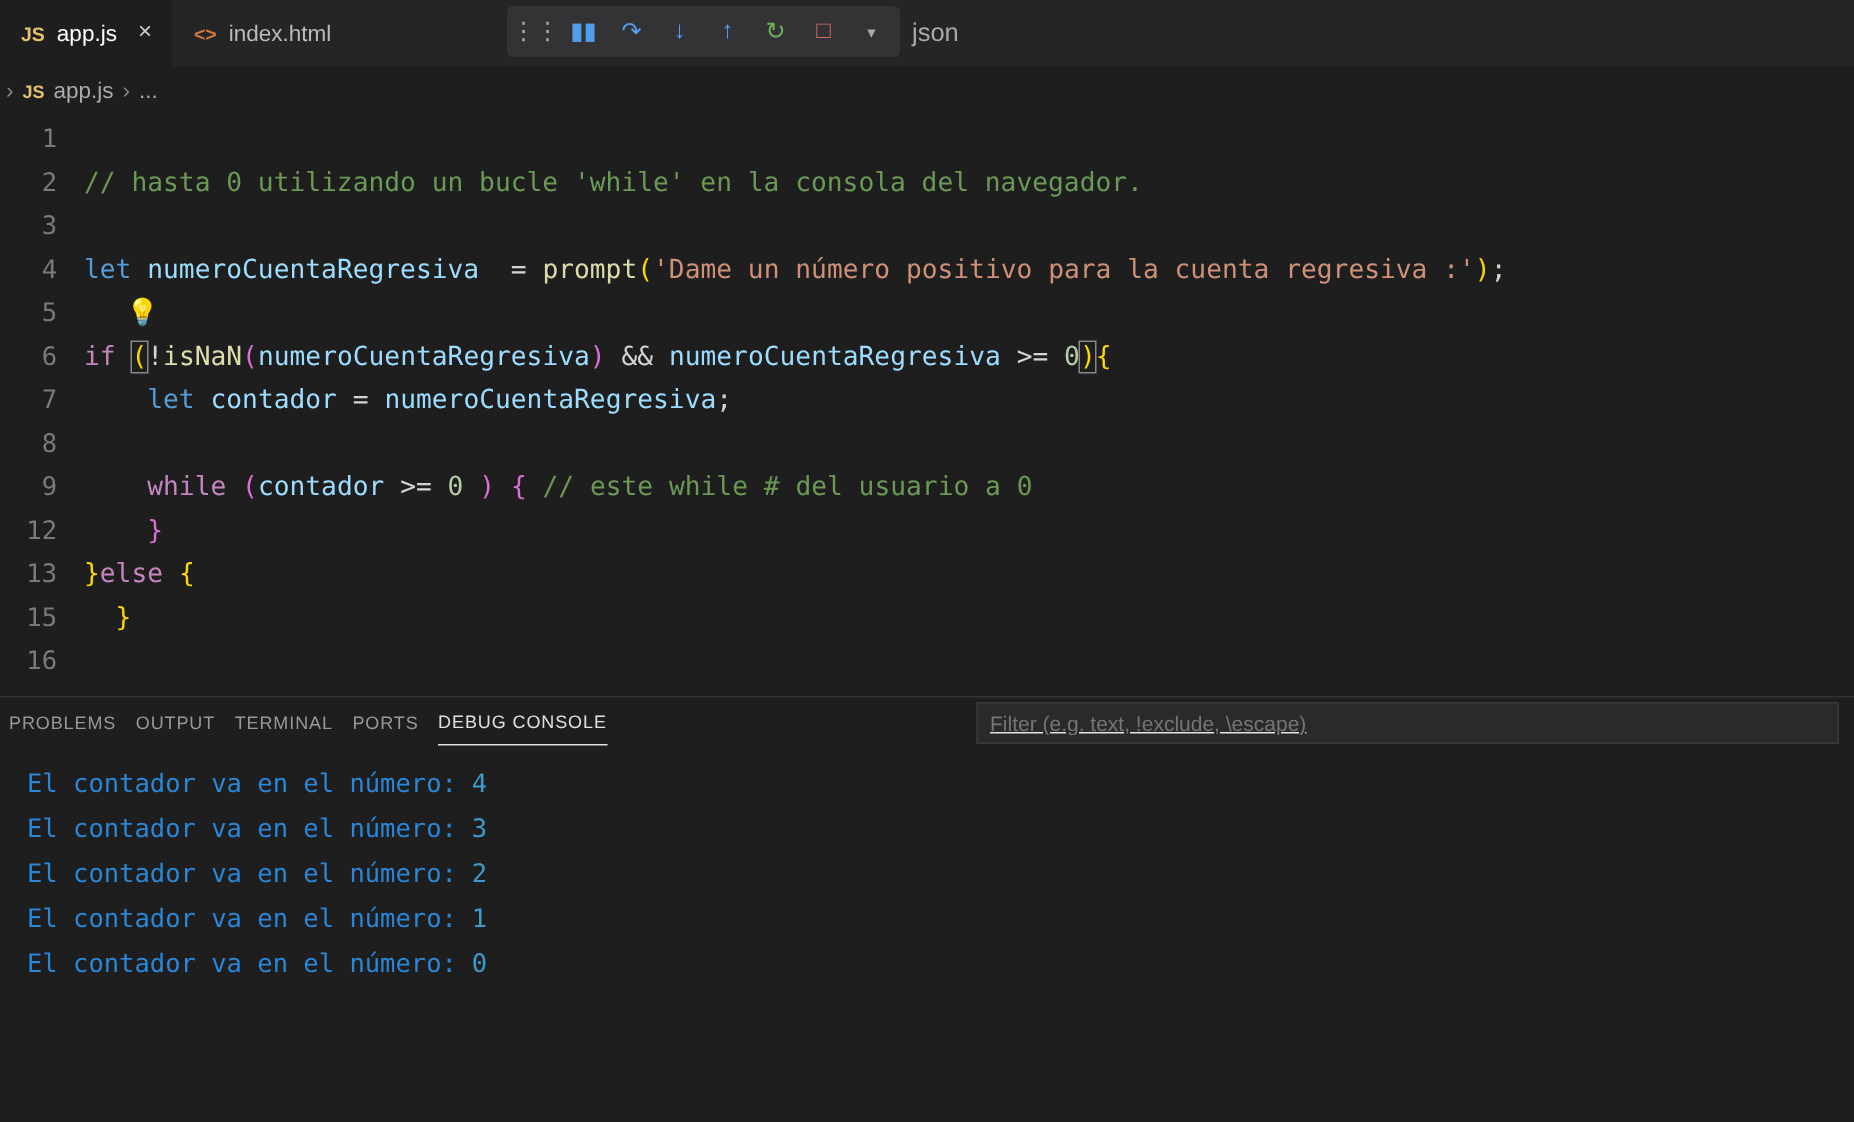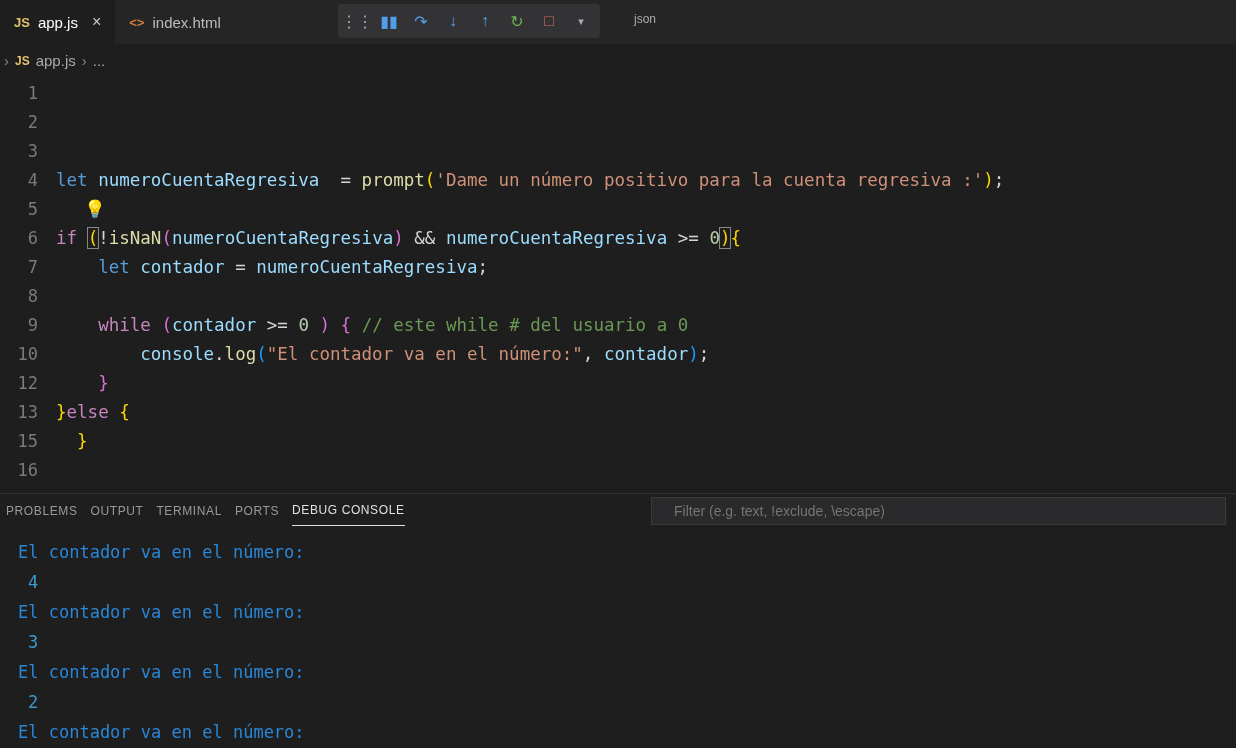--- a/index.html
+++ b/index.html
@@ -7,21 +7,21 @@
 .tabs { display:flex; height:44px; background:#252526; align-items:center; }
 .tab { display:flex; align-items:center; padding:0 14px; height:44px; gap:8px; color:#bbb; font-size:15px; }
 .tab.active { background:#1e1e1e; color:#fff; }
 .tab-icon { font-size:13px; font-weight:bold; }
 .close-x { color:#ccc; font-size:16px; margin-left:6px; }
 .debug-toolbar { position:absolute; top:4px; left:338px; display:flex; gap:14px; background:#333336; padding:6px 10px; border-radius:4px; align-items:center; height:34px; }
 .dbg-btn { width:18px; height:18px; color:#aaa; display:flex; align-items:center; justify-content:center; font-size:16px; }
 .dbg-btn.blue{color:#529dea;}
 .dbg-btn.green{color:#6bb455;}
 .dbg-btn.red{color:#d16b61;}
-.json-tab{position:absolute;top:12px;left:634px;color:#aaa;font-size:12px;}
+.json-tab{position:absolute;top:12px;left:608px;color:#aaa;font-size:17px;}
 .breadcrumbs { display:flex; align-items:center; gap:6px; padding:8px 4px; color:#aaa; font-size:15px; }
 .crumb-icon{font-size:12px;font-weight:bold;}
 .crumb-sep{color:#888;}
 .editor { font-family:Consolas,monospace; font-size:17.5px; line-height:29px; padding-top:2px; }
 .line { display:flex; }
 .ln { width:56px; text-align:right; padding-right:18px; color:#7a7a7a; user-select:none; font-size:17px;}
 .code { white-space:pre; }
 .bulb{position:absolute;left:84px;}
 .c-comment{color:#6a9955;}
 .c-kw{color:#569cd6;}
@@ -32,23 +32,23 @@
 .c-num{color:#b5cea8;}
 .c-pun{color:#d4d4d4;}
 .c-op{color:#d4d4d4;}
 .c-par{color:#ffd700;}
 .c-par2{color:#da70d6;}
 .c-par3{color:#179fff;}
 .c-box{border:1px solid #888;margin:-1px;}
 .panel-tabs { display:flex; align-items:center; height:34px; border-top:1px solid #333; padding-left:6px; gap:13px; margin-top:8px;}
 .ptab { font-size:12px; letter-spacing:.6px; color:#999; padding:8px 0; cursor:pointer;}
 .ptab.active{ color:#e0e0e0; border-bottom:1px solid #e0e0e0; }
-.filter { margin-left:auto; width:575px; height:28px; background:#2a2a2c; border:1px solid #3a3a3c; padding:4px 22px; color:#ef4444; font-size:14px; margin-right:10px;}
+.filter { margin-left:auto; width:575px; height:28px; background:#2a2a2c; border:1px solid #3a3a3c; padding:4px 8px; color:#e5e5e5; font-size:14px; margin-right:10px;text-decoration:underline;}
 .console-out { font-family:Consolas,monospace; font-size:17px; line-height:30px; padding:10px 18px; }
-.con-line{display:flex;flex-direction:column;}
+.con-line{display:flex;}
 .con-msg{color:#2a86d6;}
 .con-val{color:#3c9acc;margin-left:10px;}
 </style>
 </head>
 <body>
 
 <div class="tabs">
   <div class="tab active">
     <span class="tab-icon" style="color:#e2c16b">JS</span>
     <span>app.js</span>
@@ -80,20 +80,21 @@
   <span class="crumb-sep">›</span>
   <span>...</span>
 </div>
 
 <div class="editor">
   <div class="line">
       <div class="ln">1</div>
     </div>
   <div class="line">
       <div class="ln">2</div>
+      <div class="code"><span class="c-comment">// hasta 0 utilizando un bucle 'while' en la consola del navegador. </span></div>
     </div>
   <div class="line">
       <div class="ln">3</div>
       <div class="code"></div>
     </div>
   <div class="line">
       <div class="ln">4</div>
       <div class="code"><span class="c-kw">let</span><span class="c-pun"> </span><span class="c-var">numeroCuentaRegresiva</span><span class="c-pun">  </span><span class="c-op">=</span><span class="c-pun"> </span><span class="c-fn">prompt</span><span class="c-par">(</span><span class="c-str">'Dame un número positivo para la cuenta regresiva :'</span><span class="c-par">)</span><span class="c-pun">;</span></div>
     </div>
   <div class="line" style="position:relative;">
@@ -108,24 +109,20 @@
       <div class="ln">7</div>
       <div class="code"><span class="c-pun">    </span><span class="c-kw">let</span><span class="c-pun"> </span><span class="c-var">contador</span><span class="c-pun"> </span><span class="c-op">=</span><span class="c-pun"> </span><span class="c-var">numeroCuentaRegresiva</span><span class="c-pun">;</span></div>
     </div>
   <div class="line">
       <div class="ln">8</div>
       <div class="code"></div>
     </div>
   <div class="line">
       <div class="ln">9</div>
       <div class="code"><span class="c-pun">    </span><span class="c-kw2">while</span><span class="c-pun"> </span><span class="c-par2">(</span><span class="c-var">contador</span><span class="c-pun"> </span><span class="c-op">&gt;=</span><span class="c-pun"> </span><span class="c-num">0</span><span class="c-pun"> </span><span class="c-par2">)</span><span class="c-pun"> </span><span class="c-par2">{</span><span class="c-pun"> </span><span class="c-comment">// este while # del usuario a 0</span></div>
-    </div>
-  <div class="line">
-      <div class="ln">10</div>
-      <div class="code"><span class="c-pun">        </span><span class="c-var">console</span><span class="c-pun">.</span><span class="c-fn">log</span><span class="c-par3">(</span><span class="c-str">"El contador va en el número:"</span><span class="c-pun">, </span><span class="c-var">contador</span><span class="c-par3">)</span><span class="c-pun">;</span></div>
     </div>
   <div class="line">
       <div class="ln">12</div>
       <div class="code"><span class="c-pun">    </span><span class="c-par2">}</span></div>
     </div>
   <div class="line">
       <div class="ln">13</div>
       <div class="code"><span class="c-par">}</span><span class="c-kw2">else</span><span class="c-pun"> </span><span class="c-par">{</span></div>
     </div>
   <div class="line">

